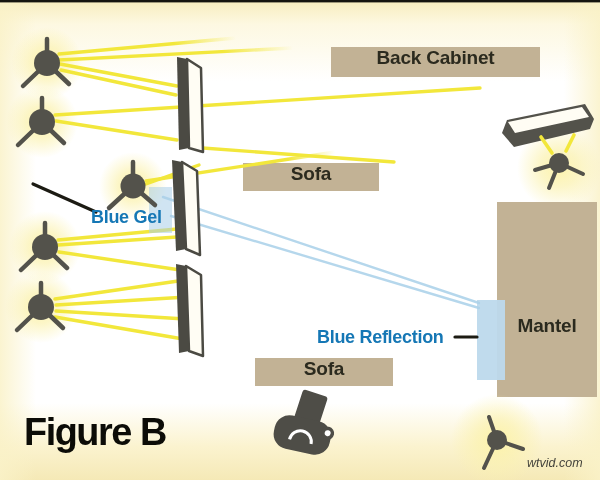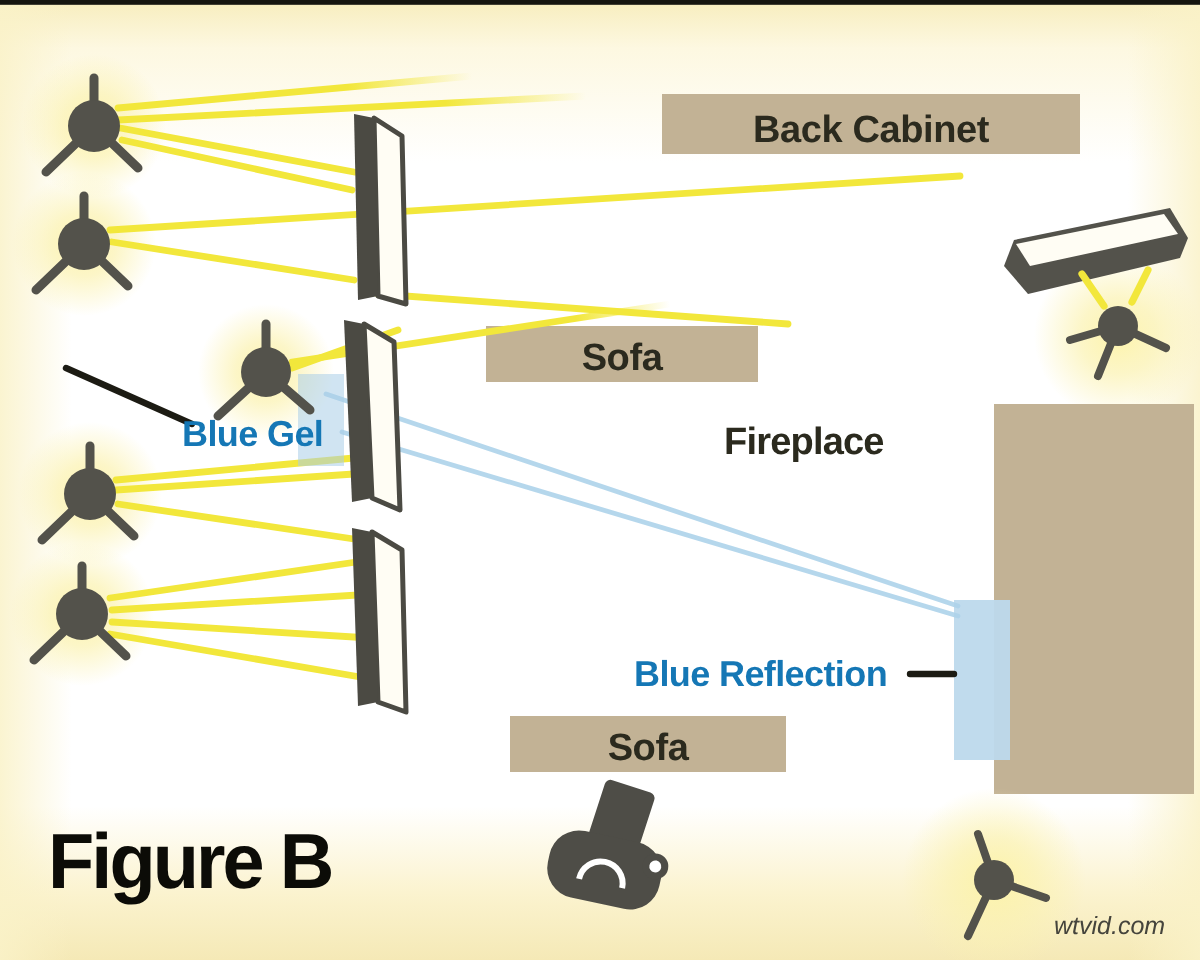--- a/index.html
+++ b/index.html
@@ -9,21 +9,21 @@
     background-color:#ffffff;
     background-image:
       linear-gradient(90deg, rgba(250,242,200,.85) 0%, rgba(255,255,255,0) 6%, rgba(255,255,255,0) 94%, rgba(250,242,200,.85) 100%),
       linear-gradient(180deg, #f7edbd 0%, #fdf8e1 5%, rgba(255,255,255,0) 17%, rgba(255,255,255,0) 84%, #fbf3cf 93%, #f5e9b6 100%);
   }
   svg { position:absolute; left:0; top:0; }
   .lbl {
     position:absolute; font-weight:bold; color:#2b2a1e;
     font-size:19px; letter-spacing:-0.4px; white-space:nowrap;
   }
-  .boxed { display:flex; align-items:flex-end; justify-content:center; letter-spacing:-0.2px; }
+  .boxed { display:flex; align-items:flex-start; justify-content:center; letter-spacing:-0.2px; }
   .blue { color:#1577b5; font-size:18px; letter-spacing:-0.3px; }
   .figtitle {
     position:absolute; left:24px; top:410px; font-weight:bold; font-size:39px;
     letter-spacing:-1.5px; color:#0c0c07; transform:scaleX(.97); transform-origin:left center;
     white-space:nowrap;
   }
   .watermark {
     position:absolute; left:527px; top:456px; font-size:12.5px; color:#45443c; letter-spacing:0;font-style:italic;
   }
   .ray { stroke-width:3.4; stroke-linecap:round; fill:none; }
@@ -189,22 +189,24 @@
   </svg>
 
   <div class="lbl boxed" style="left:331px;top:47px;width:209px;height:30px">
     <span>Back Cabinet</span>
   </div>
 
   <div class="lbl boxed" style="left:243px;top:163px;width:136px;height:28px">
     <span>Sofa</span>
   </div>
 
-  <div class="lbl" style="left:362px;top:211px">Fireplace</div>
-
+
+  <div class="lbl boxed" style="left:497px;top:315px;width:100px;height:22px">
+    <span>Mantel</span>
+  </div>
 
   <div class="lbl boxed" style="left:255px;top:358px;width:138px;height:28px">
     <span>Sofa</span>
   </div>
 
   <div class="lbl blue" style="left:317px;top:327px">Blue Reflection</div>
 
   <div class="lbl blue" style="left:91px;top:207px">Blue Gel</div>
 
   <div class="figtitle">Figure B</div>

